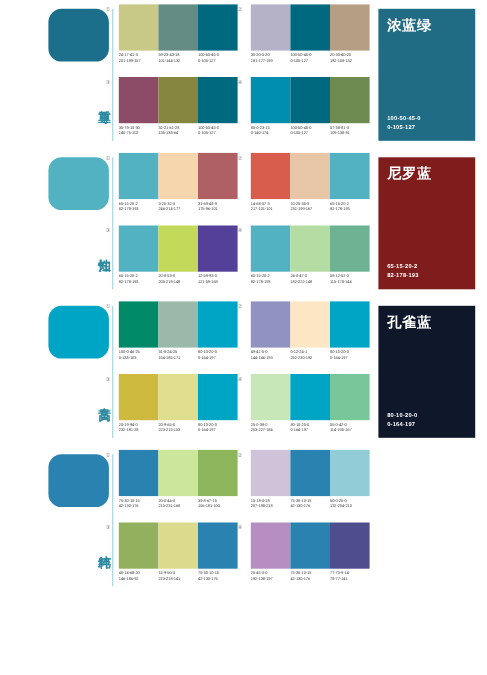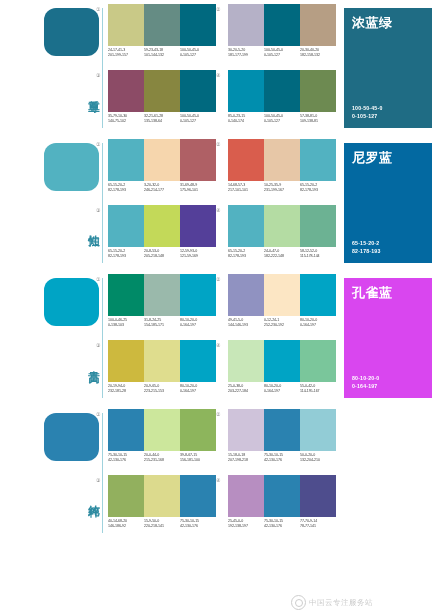--- a/index.html
+++ b/index.html
@@ -287,21 +287,21 @@
               <div>24-0-47-0</div>
               <div>182-222-148</div>
             </div>
             <div class="codecell">
               <div>58-12-52-0</div>
               <div>115-178-144</div>
             </div>
           </div>
         </div>
       </div>
-      <div class="named" style="background: #0369a1;">
+      <div class="named" style="background: #7f1d1d;">
         <div class="namedtitle">尼罗蓝</div>
         <div class="namedcodes">
           <div>65-15-20-2</div>
           <div>82-178-193</div>
         </div>
       </div>
     </div>
     <div class="section" style="top: 0px;">
       <div class="leftcol">
         <div class="hero" style="background: rgb(0, 164, 197);"></div>
@@ -391,21 +391,21 @@
               <div>80-10-20-0</div>
               <div>0-164-197</div>
             </div>
             <div class="codecell">
               <div>55-0-42-0</div>
               <div>114-195-167</div>
             </div>
           </div>
         </div>
       </div>
-      <div class="named" style="background: #d946ef;">
+      <div class="named" style="background: #0f172a;">
         <div class="namedtitle">孔雀蓝</div>
         <div class="namedcodes">
           <div>80-10-20-0</div>
           <div>0-164-197</div>
         </div>
       </div>
     </div>
     <div class="section" style="top: 0px;">
       <div class="leftcol">
         <div class="hero" style="background: rgb(42, 130, 176);"></div>
@@ -496,17 +496,13 @@
               <div>42-130-176</div>
             </div>
             <div class="codecell">
               <div>77-70-9-14</div>
               <div>78-77-141</div>
             </div>
           </div>
         </div>
       </div>
     </div>
-    <div class="watermark">
-      <div class="wm-ring"></div>
-      <div class="wm-text">中国云专注服务站</div>
-    </div>
   </div>
 
 </body></html>

